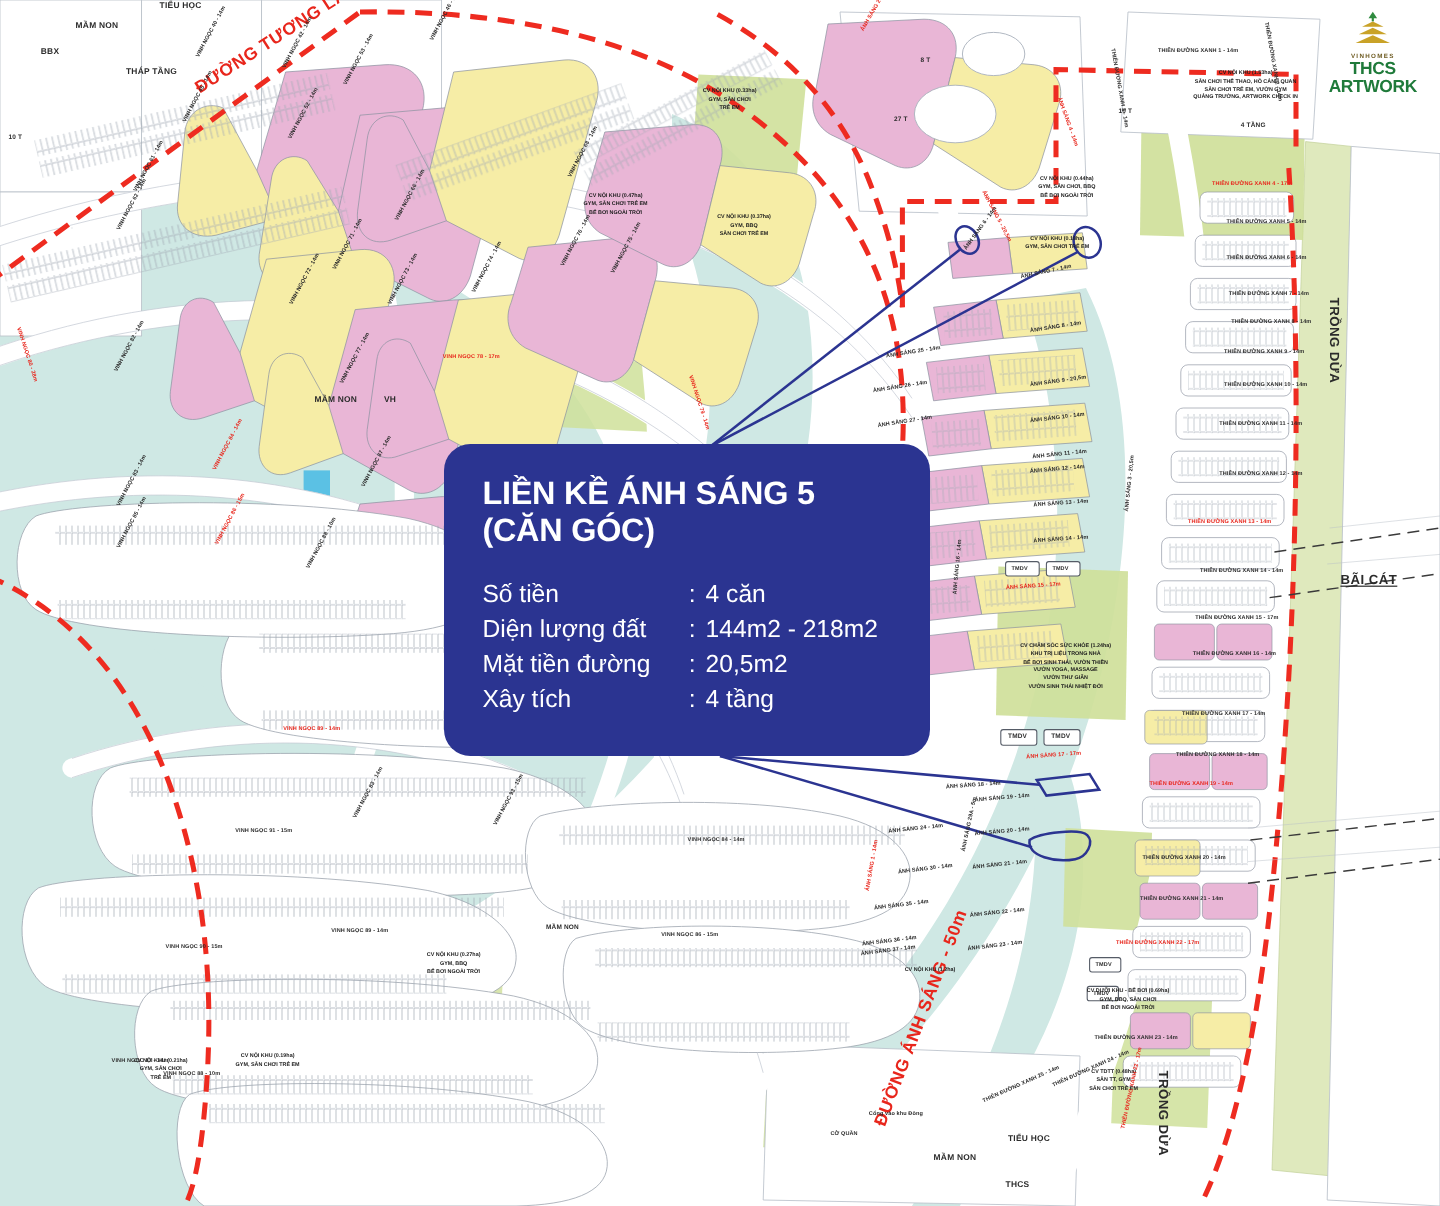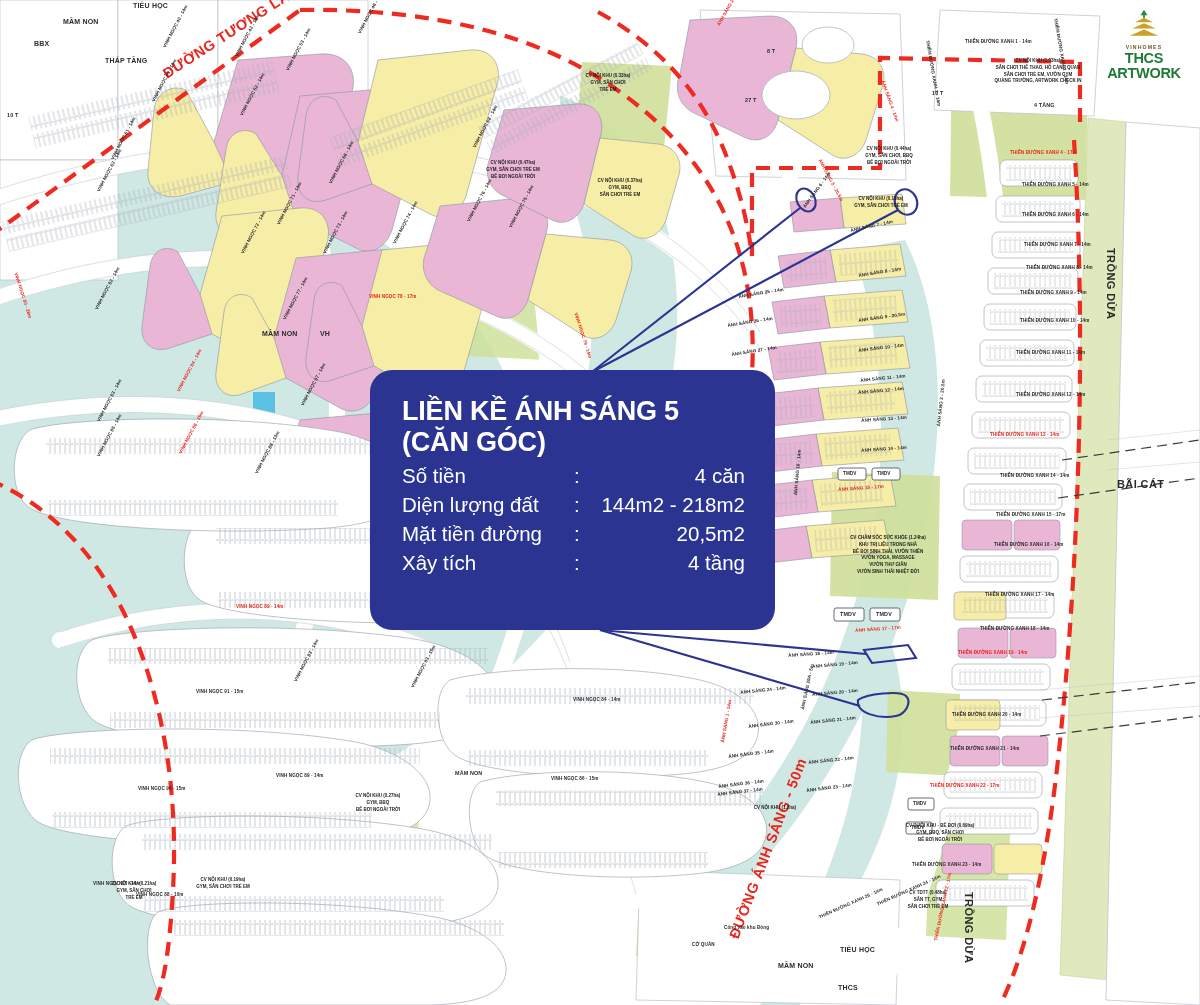--- a/index.html
+++ b/index.html
@@ -28,38 +28,38 @@
     border-radius: 22px;
     color: #ffffff;
     padding: 26px 30px 20px 32px;
     z-index: 40;
   }
   #info-card .card-title {
     font-size: 27px;
     font-weight: bold;
     line-height: 1.13;
     letter-spacing: -0.2px;
-    margin: 0 0 4px 0;
+    margin: 0 0 24px 0;
     white-space: pre-line;
   }
   #info-card .spec-table {
     width: 100%;
     border-collapse: collapse;
     margin-top: 2px;
   }
   #info-card .spec-table td {
     font-size: 20.5px;
     line-height: 1.42;
     padding: 0;
     vertical-align: baseline;
     white-space: nowrap;
   }
   #info-card .spec-label { width: 172px; padding-right: 2px; }
   #info-card .spec-colon { width: 14px; text-align: left; }
-  #info-card .spec-value { padding-left: 1px; text-align: right; }
+  #info-card .spec-value { padding-left: 1px; }
 
   
   #brand-logo {
     position: absolute;
     right: 16px; top: 8px;
     width: 80px;
     text-align: center;
     z-index: 45;
     line-height: 1;
     user-select: none;
@@ -437,21 +437,21 @@
   </svg>
 
   <div class="mlabel red xl" style="left:160px; top:68px; transform: rotate(-33deg);">ĐƯỜNG TƯƠNG LAI - 50m</div>
 
   <div class="mlabel red xl" style="left:726px; top:935px; transform: rotate(-69deg);">ĐƯỜNG ÁNH SÁNG - 50m</div>
 
   <div class="mlabel lg" style="left:1117px; top:248px; transform: rotate(90deg);">TRỒNG DỪA</div>
 
   <div class="mlabel lg" style="left:975px; top:892px; transform: rotate(90deg);">TRỒNG DỪA</div>
 
-  <div class="mlabel lg" style="left:1117px; top:478px;">BÃI CÁT</div>
+  <div class="mlabel lg" style="left:1117px; top:478px;text-decoration:underline;">BÃI CÁT</div>
 
   <div class="mlabel sm" style="left:34px; top:40px;">BBX</div>
   <div class="mlabel sm" style="left:63px; top:18px;">MẦM NON</div>
   <div class="mlabel sm" style="left:105px; top:57px;">THÁP TẦNG</div>
   <div class="mlabel sm" style="left:133px; top:2px;">TIỂU HỌC</div>
   <div class="mlabel xs" style="left:7px; top:112px;">10 T</div>
   <div class="mlabel xs" style="left:745px; top:97px;">27 T</div>
   <div class="mlabel xs" style="left:767px; top:48px;">8 T</div>
   <div class="mlabel xs" style="left:932px; top:90px;">10 T</div>
   <div class="mlabel xs" style="left:1034px; top:102px;">4 TẦNG</div>

